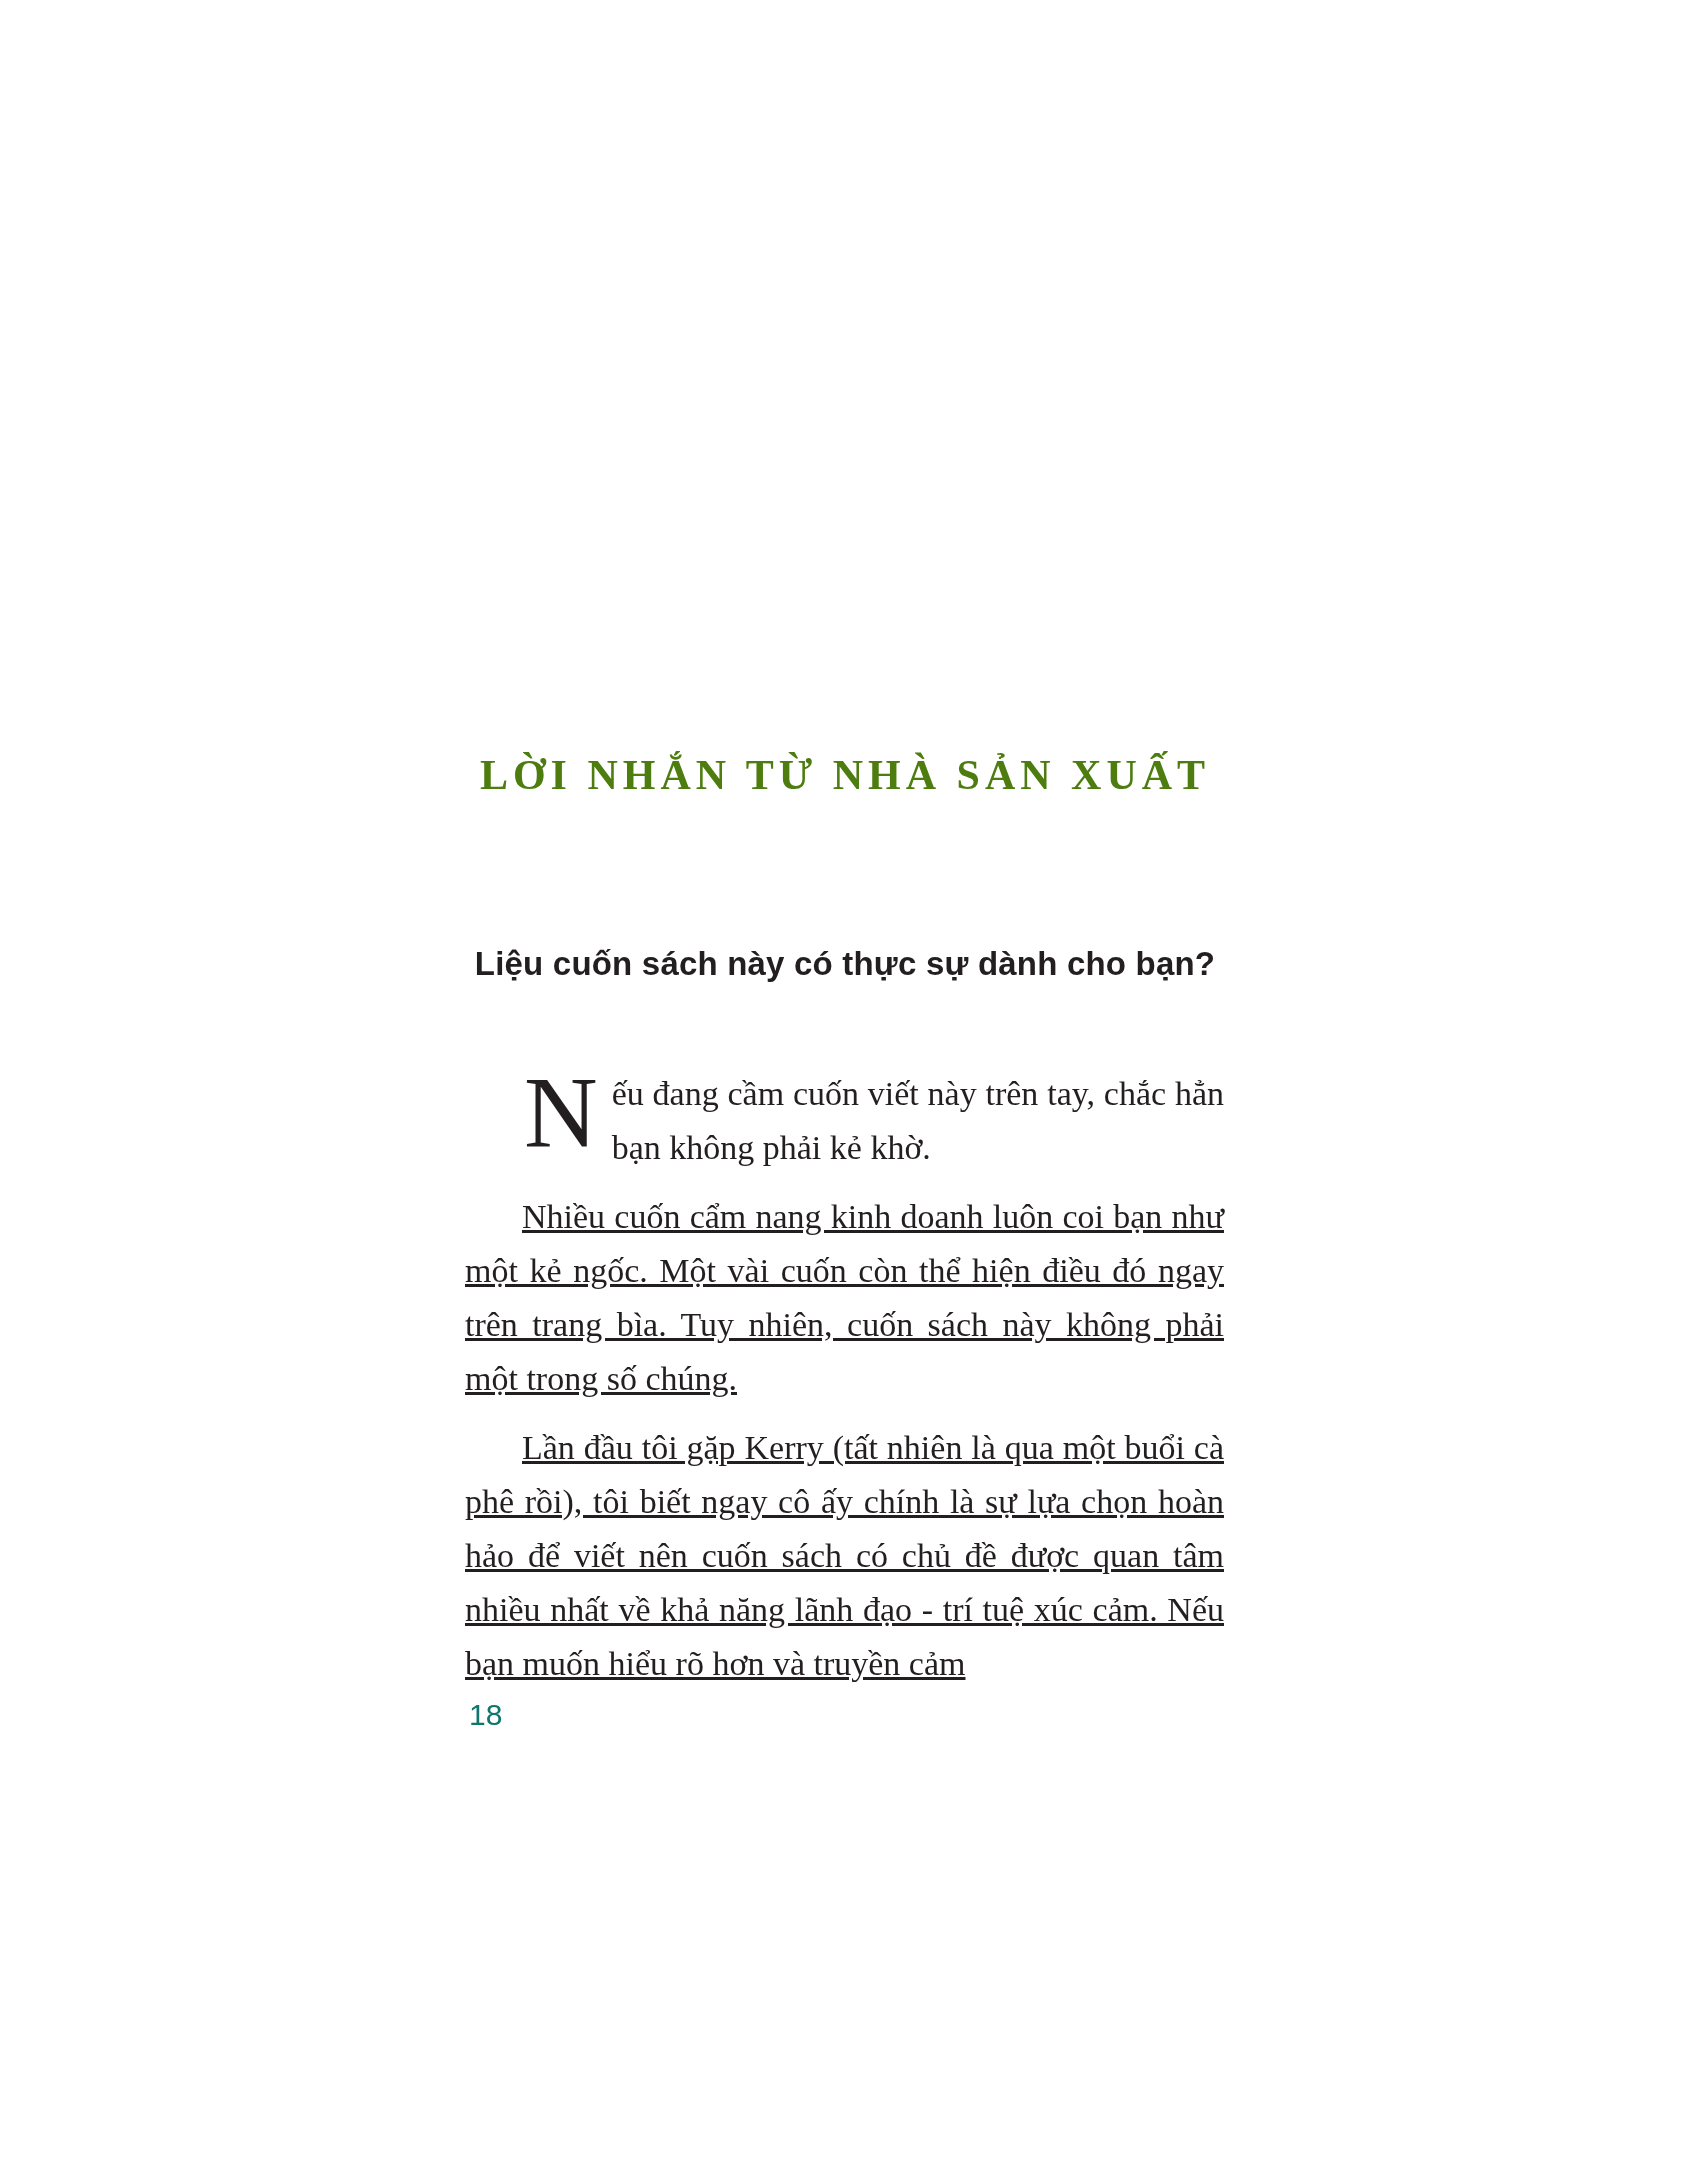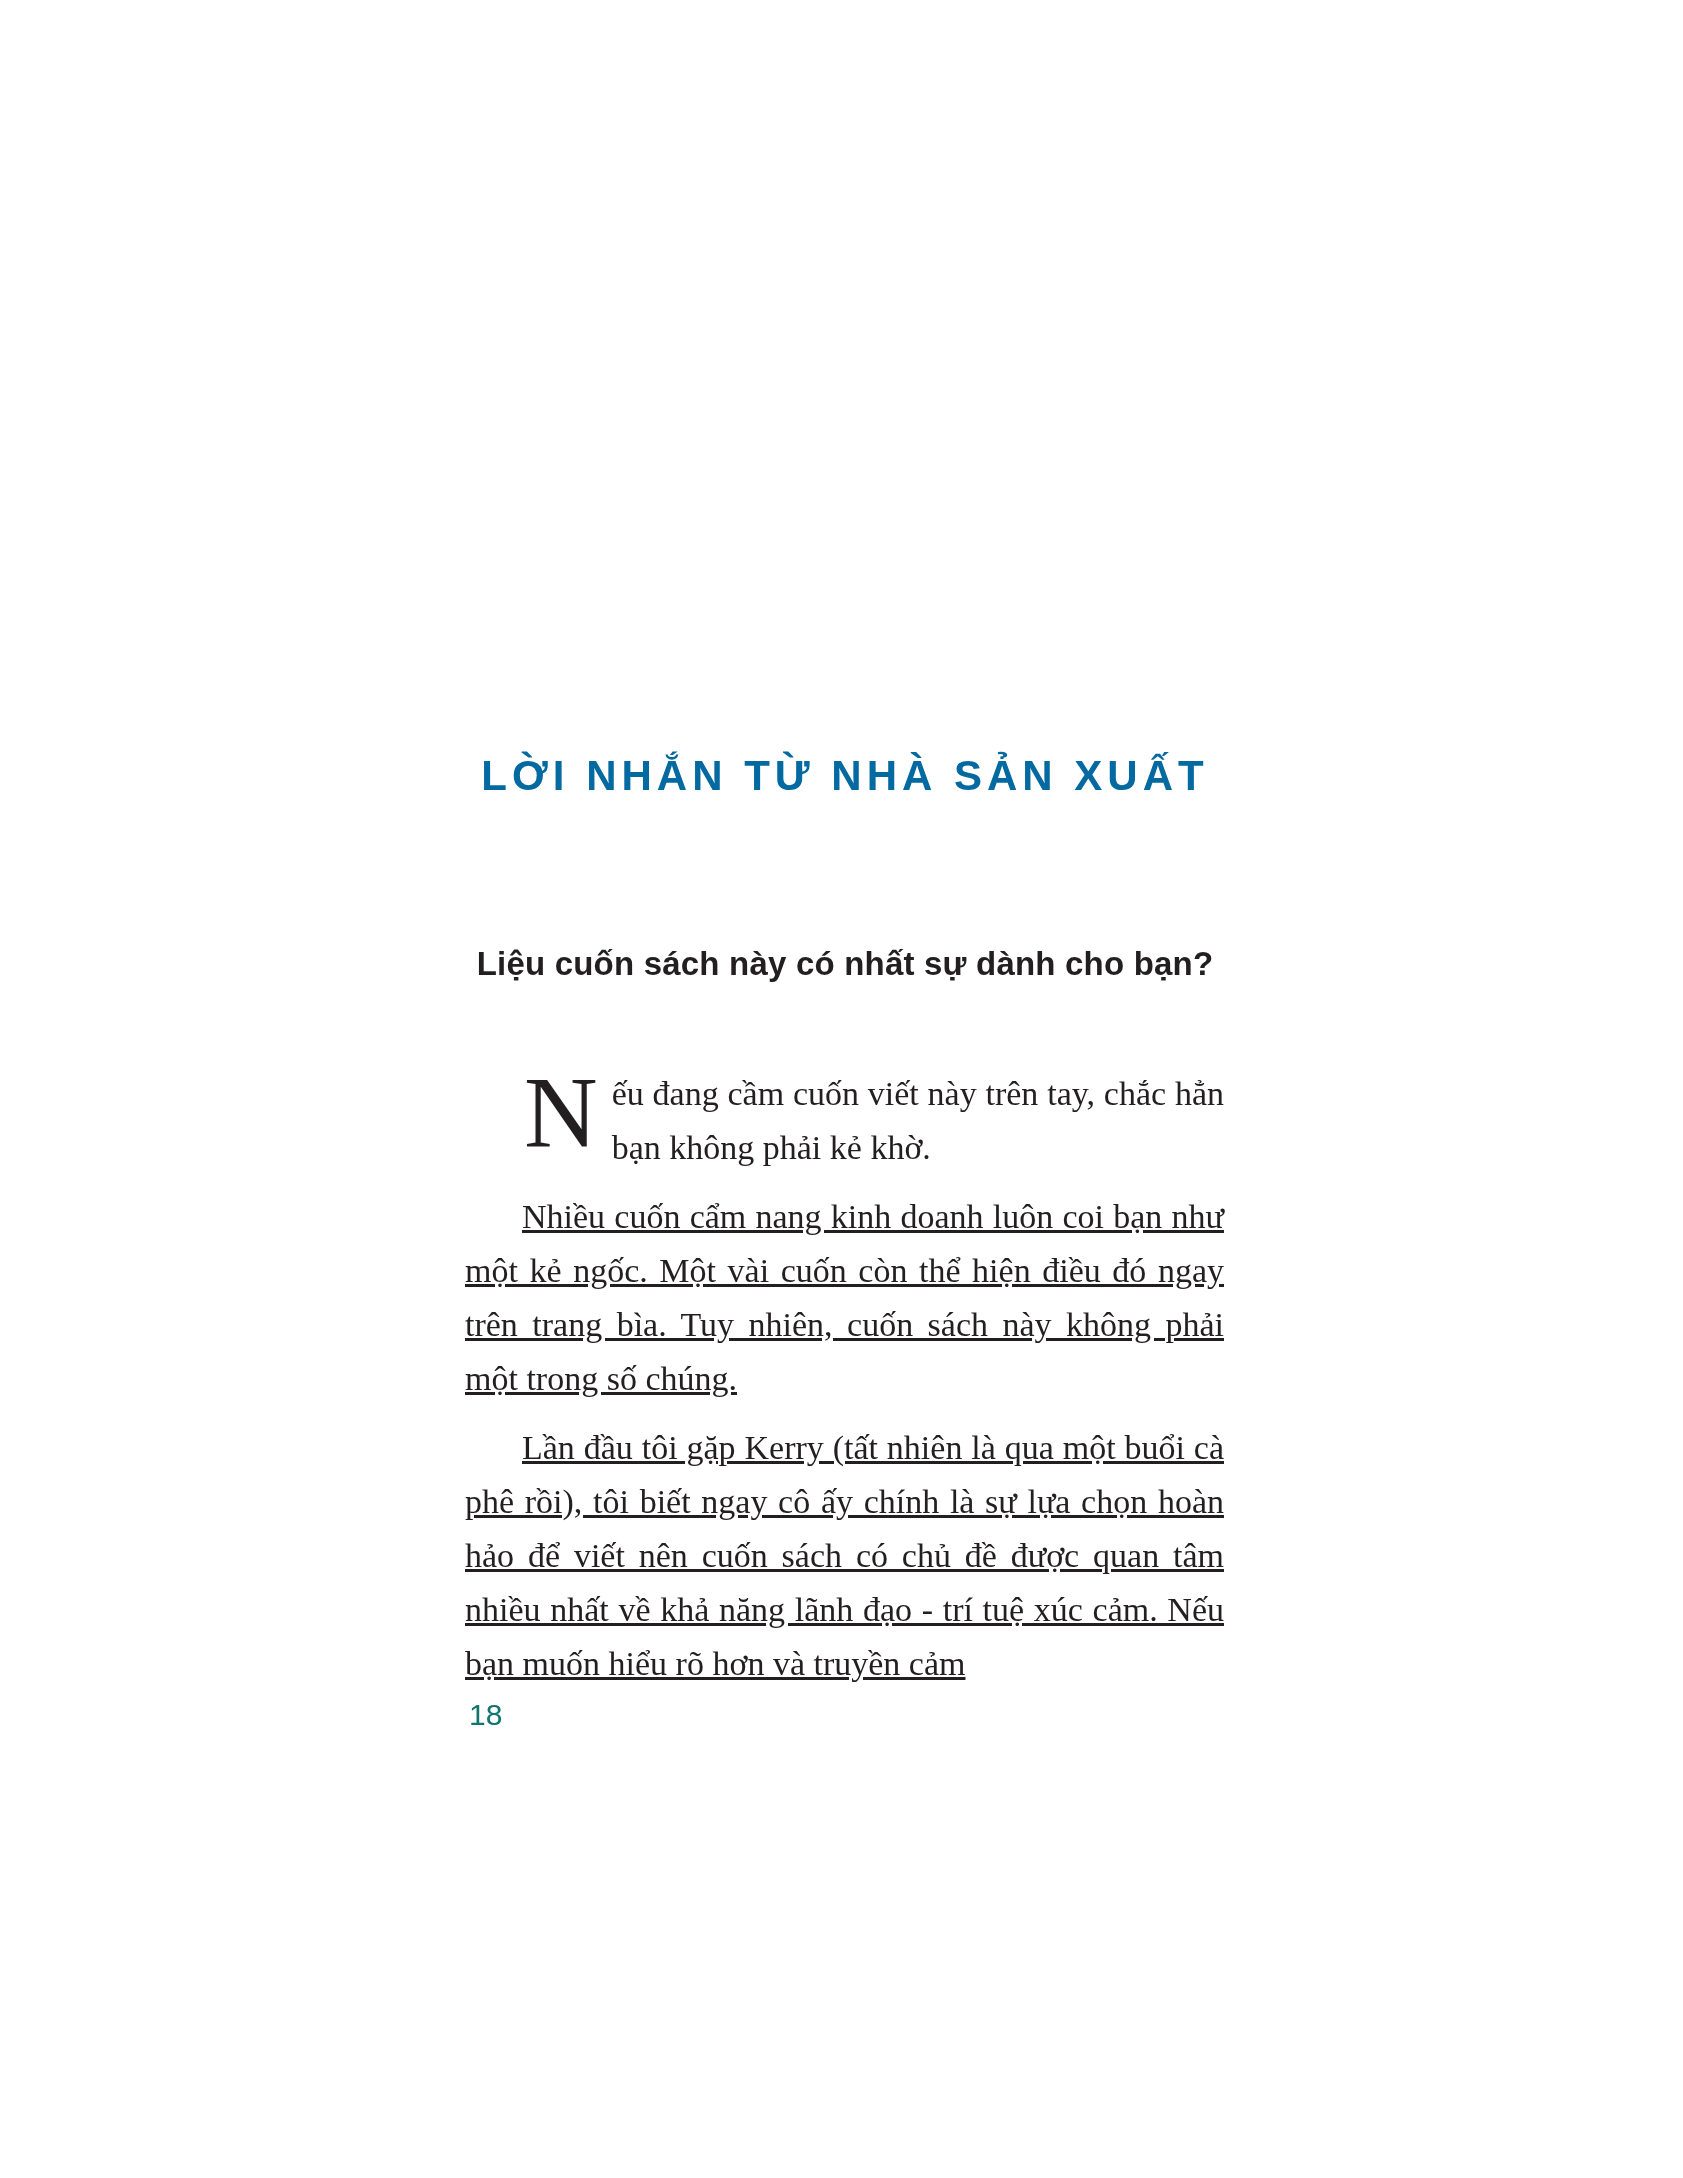--- a/index.html
+++ b/index.html
@@ -14,26 +14,26 @@
     background: #ffffff;
     overflow: hidden;
   }
   .title {
     position: absolute;
     left: 446px;
     top: 750px;
     width: 798px;
     margin: 0;
     text-align: center;
-    font-family: Liberation Sans, sans-serif;
+    font-family: Liberation Serif, serif;
     font-weight: bold;
     font-size: 42px;
     letter-spacing: 5px;
     line-height: 51px;
-    color: #0369a1;
+    color: #4d7c0f;
   }
   .subtitle {
     position: absolute;
     left: 446px;
     top: 943px;
     width: 798px;
     margin: 0;
     text-align: center;
     font-family: "Liberation Sans", "DejaVu Sans", sans-serif;
     font-weight: bold;
@@ -78,21 +78,21 @@
     color: #0f766e;
   }
 </style>
 </head>
 <body>
 
 <div class="page">
 
   <h1 class="title">LỜI NHẮN TỪ NHÀ SẢN XUẤT</h1>
 
-  <h2 class="subtitle">Liệu cuốn sách này có nhất sự dành cho bạn?</h2>
+  <h2 class="subtitle">Liệu cuốn sách này có thực sự dành cho bạn?</h2>
 
   <div class="body-text">
     <p>
       <span class="dropcap">N</span><span>ếu đang cầm cuốn viết này trên tay, chắc hẳn bạn không phải kẻ khờ.</span>
     </p>
     <p class="indent">Nhiều cuốn cẩm nang kinh doanh luôn coi bạn như một kẻ ngốc. Một vài cuốn còn thể hiện điều đó ngay trên trang bìa. Tuy nhiên, cuốn sách này không phải một trong số chúng.</p>
     <p class="indent">Lần đầu tôi gặp Kerry (tất nhiên là qua một buổi cà phê rồi), tôi biết ngay cô ấy chính là sự lựa chọn hoàn hảo để viết nên cuốn sách có chủ đề được quan tâm nhiều nhất về khả năng lãnh đạo - trí tuệ xúc cảm. Nếu bạn muốn hiểu rõ hơn và truyền cảm</p>
   </div>
 
   <div class="page-number">18</div>

